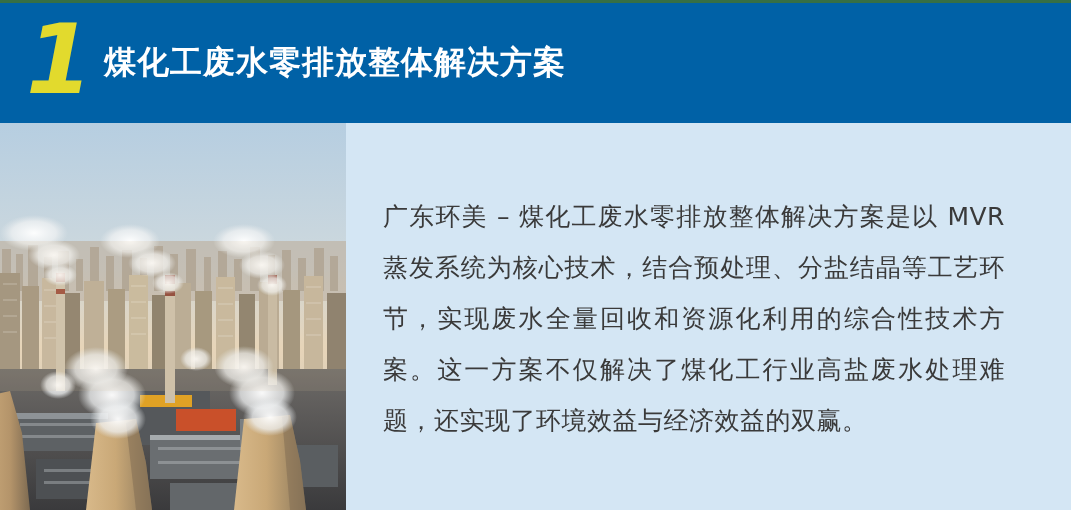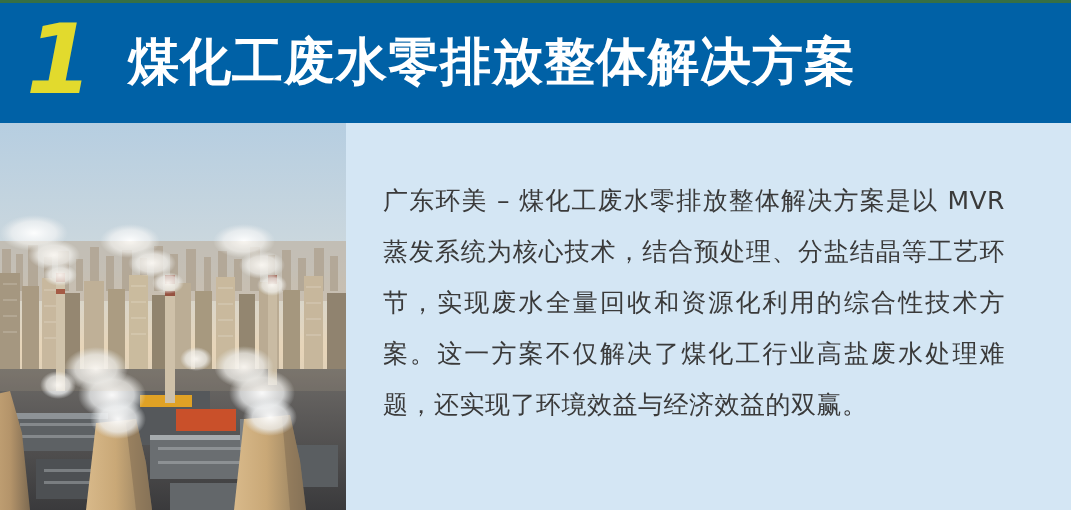--- a/index.html
+++ b/index.html
@@ -47,24 +47,24 @@
     font-size: 96px;
     font-weight: 700;
     font-style: italic;
     line-height: 96px;
     color: #e2da2d;
     letter-spacing: -2px;
     user-select: none;
   }
   .header-title {
     position: absolute;
-    left: 128px;
+    left: 104px;
     top: 36px;
     font-family: "DejaVu Sans", "Liberation Sans", sans-serif;
-    font-size: 51px;
+    font-size: 32px;
     font-weight: 700;
     line-height: 52px;
     color: #ffffff;
     letter-spacing: 1px;
     white-space: nowrap;
   }
 
   
   .photo {
     position: absolute;
@@ -74,21 +74,21 @@
     height: 387px;
     overflow: hidden;
     background: #b9c6cf;
   }
   .photo svg { display: block; }
 
   
   .body-copy {
     position: absolute;
     left: 383px;
-    top: 150px;
+    top: 166px;
     width: 622px;
     font-family: "DejaVu Sans", "Liberation Sans", sans-serif;
     font-size: 25px;
     line-height: 51px;
     color: #3a3a3a;
     letter-spacing: .5px;
     text-align: justify;
     text-justify: inter-character;
   }
 </style>

